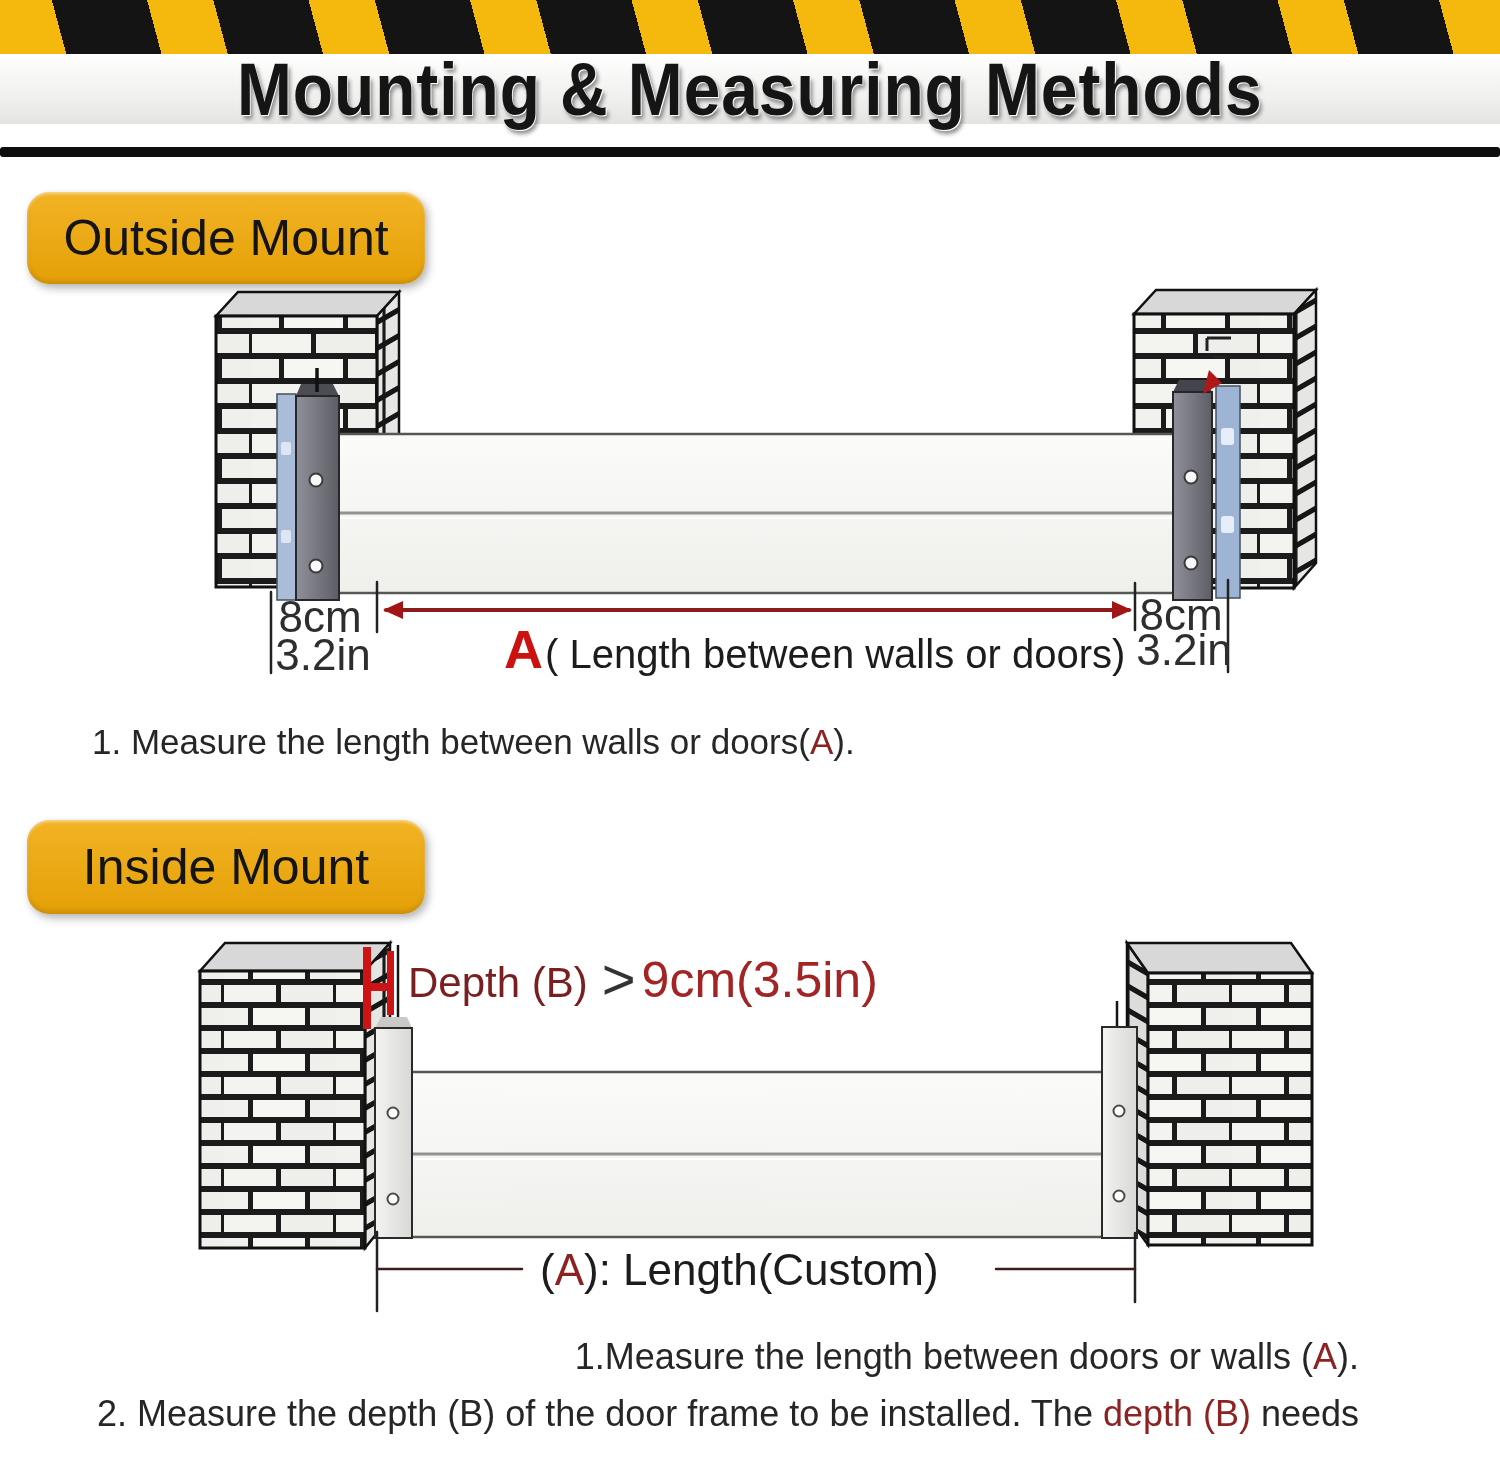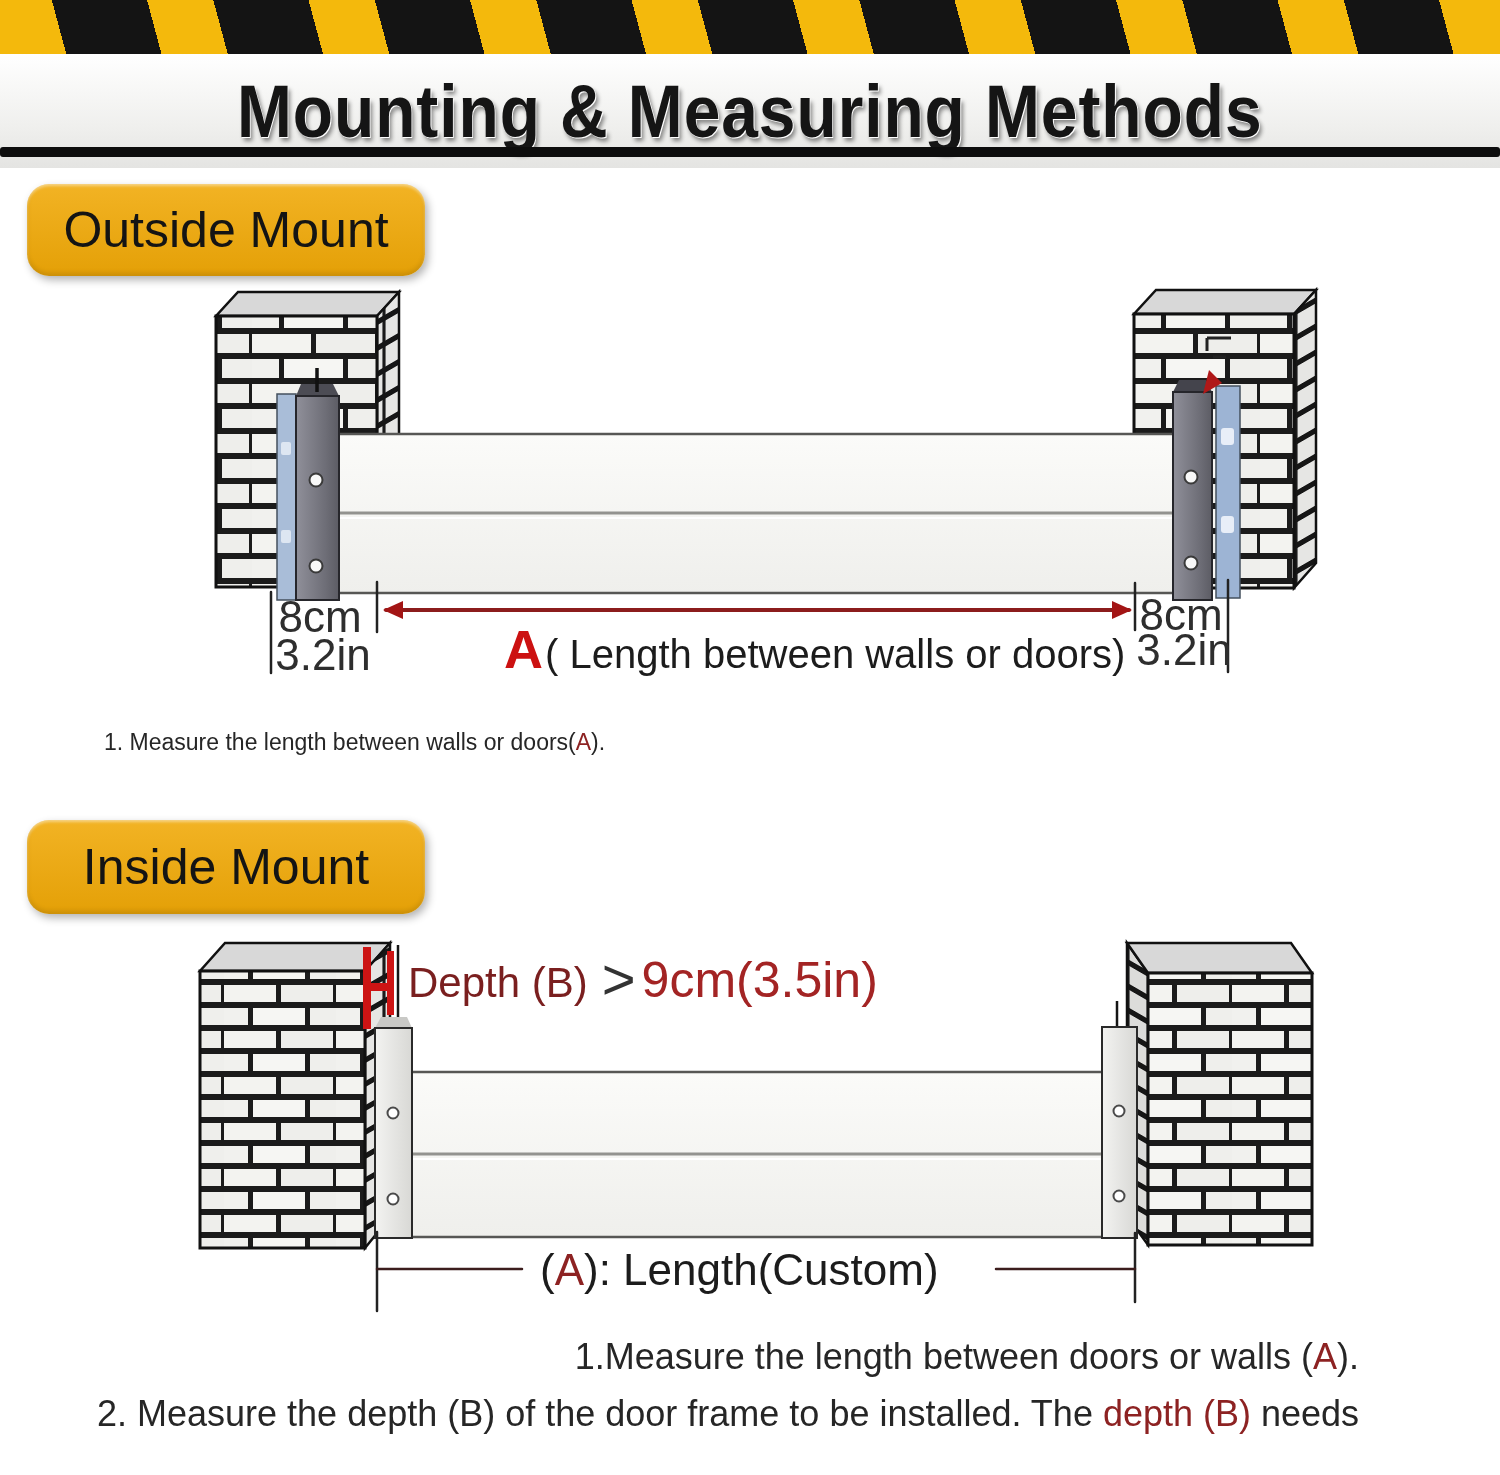--- a/index.html
+++ b/index.html
@@ -11,21 +11,21 @@
   }
   .page{position:absolute;inset:0;}
 
   
   .hazard{
     position:absolute;top:0;left:0;width:1500px;height:54px;
     background:repeating-linear-gradient(75deg,#f4b90c 0 64px,#141414 64px 156px);
     box-shadow:0 3px 6px rgba(0,0,0,.25);
   }
   .titleband{
-    position:absolute;top:54px;left:0;width:1500px;height:114px;
+    position:absolute;top:54px;left:0;width:1500px;height:70px;
     background:linear-gradient(180deg,#ffffff,#efefed 65%,#e4e4e2);
     display:flex;align-items:center;justify-content:center;
   }
   .titleband h1{
     margin:0;font-size:75px;font-weight:bold;letter-spacing:1px;
     color:#151515;transform:scaleX(.88);
     text-shadow:1px 1px 0 #ffffff,3px 4px 5px rgba(0,0,0,.45);
     white-space:nowrap;
   }
   .titlebar{
@@ -35,36 +35,36 @@
 
   
   .badge{
     position:absolute;left:27px;width:398px;height:92px;
     background:linear-gradient(180deg,#f2b324,#e4a007);
     border-radius:22px;
     display:flex;align-items:center;justify-content:center;
     font-size:50px;color:#141414;
     box-shadow:3px 4px 8px rgba(0,0,0,.30), inset 0 2px 3px rgba(255,255,255,.45), inset 0 -3px 5px rgba(0,0,0,.12);
   }
-  .badge-outside{top:184px;}
+  .badge-outside{top:192px;}
   .badge-inside{top:820px;height:94px;}
 
   
   svg.diag{position:absolute;left:0;width:1500px;display:block;}
   .diag1{top:280px;height:430px;}
   .diag2{top:935px;height:390px;}
   svg text{font-family:"Liberation Sans",sans-serif;}
   .dim{font-size:44px;fill:#2e2e2e;}
   .bigA{font-size:54px;font-weight:bold;fill:#cc1111;}
   .spanrest{font-size:40px;fill:#1c1c1c;}
 
   
   .steps{position:absolute;color:#262626;}
   .steps p{margin:0;white-space:nowrap;}
-  .steps1{top:716px;left:92px;font-size:23px;line-height:52px;margin-left:12px;}
+  .steps1{top:716px;left:92px;font-size:35px;line-height:52px;}
   .steps2{top:1337px;left:97px;font-size:36px;line-height:40px;text-align:right;}
   .steps2 .p2{margin-top:17px;}
   .maroon{color:#8d2222;}
 </style>
 </head>
 <body>
 
 <div class="page">
 
   <div class="hazard"></div>

